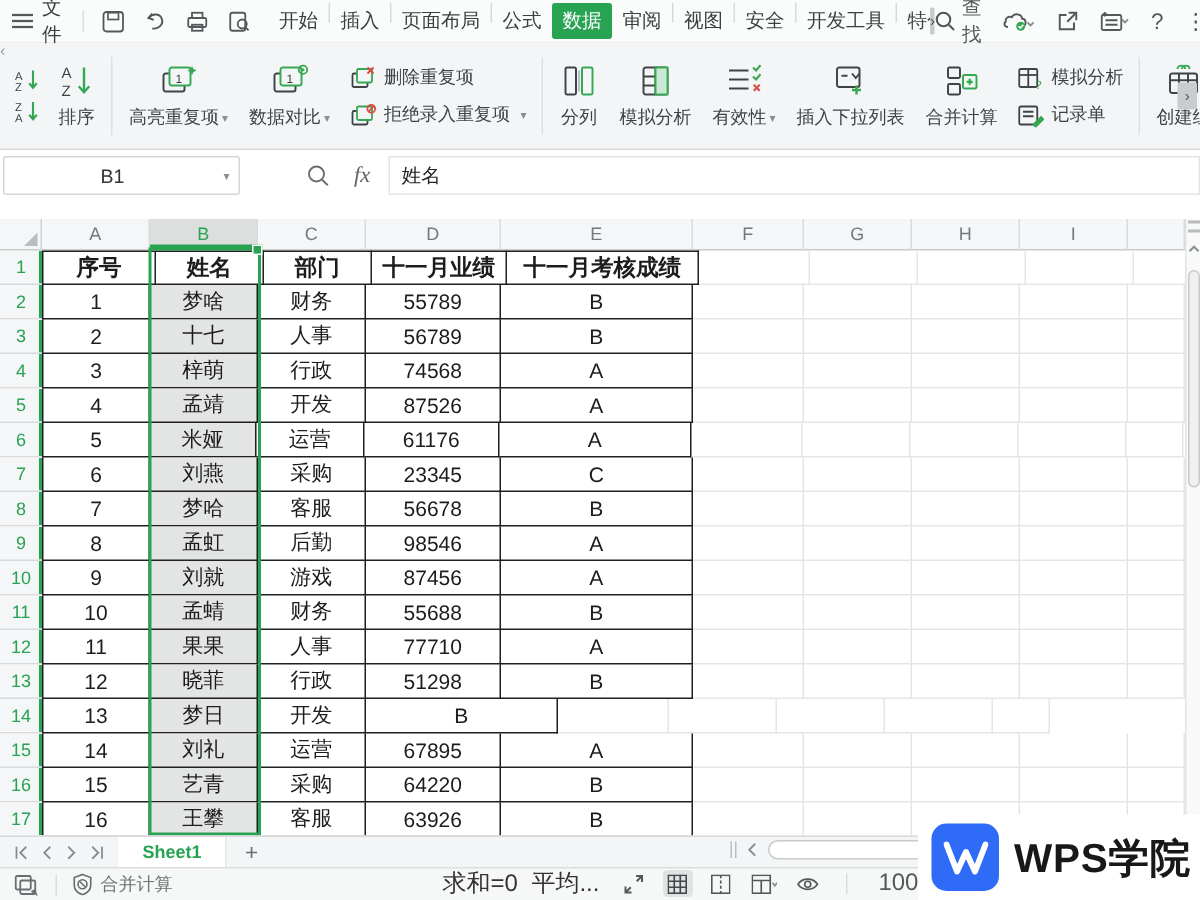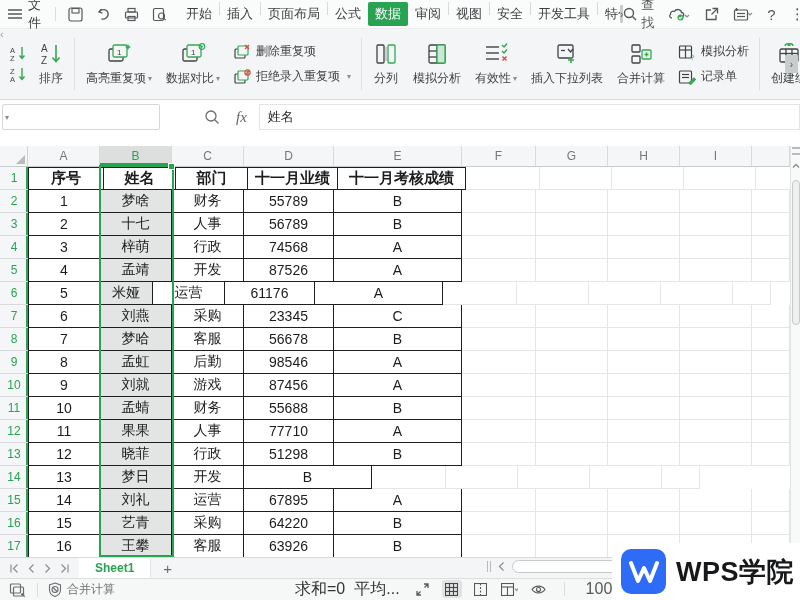--- a/index.html
+++ b/index.html
@@ -366,20 +366,21 @@
         </svg>
     </span>
     <span class="lbl">创建组</span>
   </div>
 </div>
 <span id="ribbon-left-chevron">‹</span>
 <span id="ribbon-overflow" class="overflow-btn">›</span>
 
 <div id="fbar">
   <div id="namebox">
+    <span class="nb-val">B1</span>
     <span class="caret" style="margin-right:6px">▾</span>
   </div>
   <span class="ico" style="margin-left:44px">
     <svg width="16" height="16" viewBox="0 0 16 16" fill="none" stroke="#6b6e70" stroke-width="1.3">
         <circle cx="7" cy="7" r="5"></circle>
         <line x1="10.8" y1="10.8" x2="14.5" y2="14.5"></line>
       </svg>
   </span>
   <span id="fx">fx</span>
   <div id="formula-input">
@@ -462,21 +463,21 @@
       <div class="cell tcell" style="width: 128px;">A</div>
       <div class="cell ecell" style="width: 74px;"></div>
       <div class="cell ecell" style="width: 72px;"></div>
       <div class="cell ecell" style="width: 72px;"></div>
       <div class="cell ecell" style="width: 72px;"></div>
       <div class="cell ecell" style="width: 38px;"></div>
     </div>
     <div class="grow">
       <div class="rowh">6</div>
       <div class="cell tcell first" style="width: 72px;">5</div>
-      <div class="cell tcell" style="width: 53px; background: rgb(227, 228, 228);">米娅</div>
+      <div class="cell tcell" style="width: 71px; background: rgb(227, 228, 228);">米娅</div>
       <div class="cell tcell" style="width: 72px;">运营</div>
       <div class="cell tcell" style="width: 90px;">61176</div>
       <div class="cell tcell" style="width: 128px;">A</div>
       <div class="cell ecell" style="width: 74px;"></div>
       <div class="cell ecell" style="width: 72px;"></div>
       <div class="cell ecell" style="width: 72px;"></div>
       <div class="cell ecell" style="width: 72px;"></div>
       <div class="cell ecell" style="width: 38px;"></div>
     </div>
     <div class="grow">

